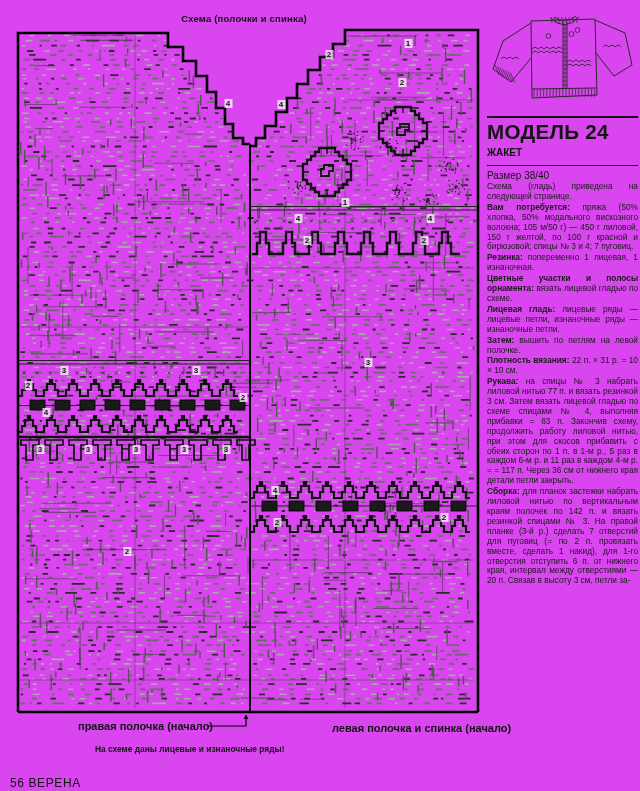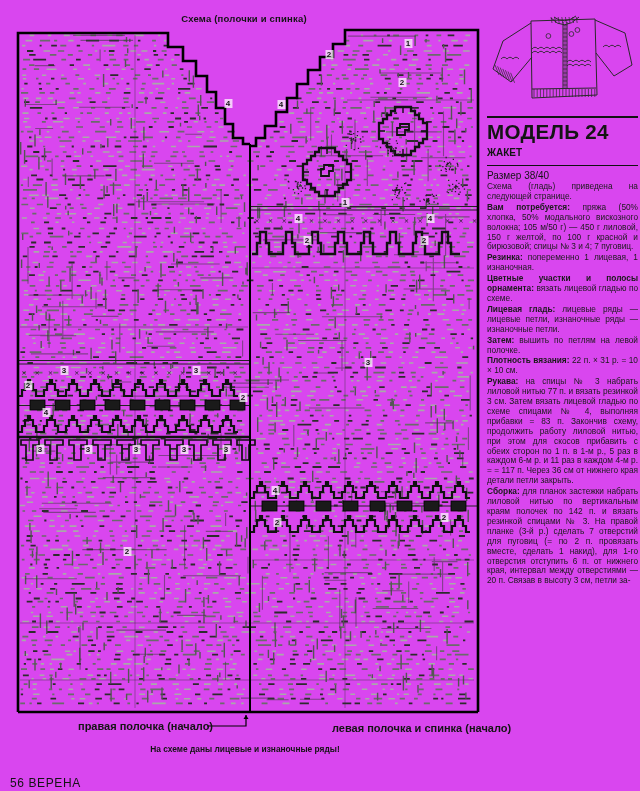--- a/index.html
+++ b/index.html
@@ -6,21 +6,21 @@
   html,body{background:#fff}
   body{width:640px;height:791px;position:relative;overflow:hidden;
        font-family:"Liberation Sans",sans-serif;color:#141414}
   .page{position:absolute;inset:0;background:#d946ef}
   .chart-title{position:absolute;left:8px;top:13px;width:472px;text-align:center;
                font-size:9.5px;font-weight:bold;letter-spacing:.2px}
   #chart{position:absolute;left:8px;top:28px}
   .lbl{position:absolute;font-size:11px;font-weight:bold;white-space:nowrap}
   .lbl-left{left:78px;top:720px}
   .lbl-right{left:332px;top:722px}
-  .note{position:absolute;left:95px;top:744px;width:300px;text-align:center;
+  .note{position:absolute;left:95px;top:744px;width:300px;
         font-size:8.4px;font-weight:bold}
   .footer{position:absolute;left:10px;top:776px;font-size:12px;letter-spacing:.6px}
   #sketch{position:absolute;left:491px;top:5px}
   .rule1{position:absolute;left:487px;top:116px;width:151px;border-top:2px solid #111}
   .model-title{position:absolute;left:487px;top:120px;font-size:21px;font-weight:800;
                letter-spacing:.3px;transform:scaleX(.98);transform-origin:left}
   .model-sub{position:absolute;left:487px;top:147px;font-size:10px;font-weight:800}
   .rule2{position:absolute;left:487px;top:165px;width:151px;border-top:1.4px solid #111}
   .size{position:absolute;left:487px;top:170px;font-size:10px;font-weight:normal}
   .sections{position:absolute;left:487px;top:182px;width:151px;font-size:8.3px;

